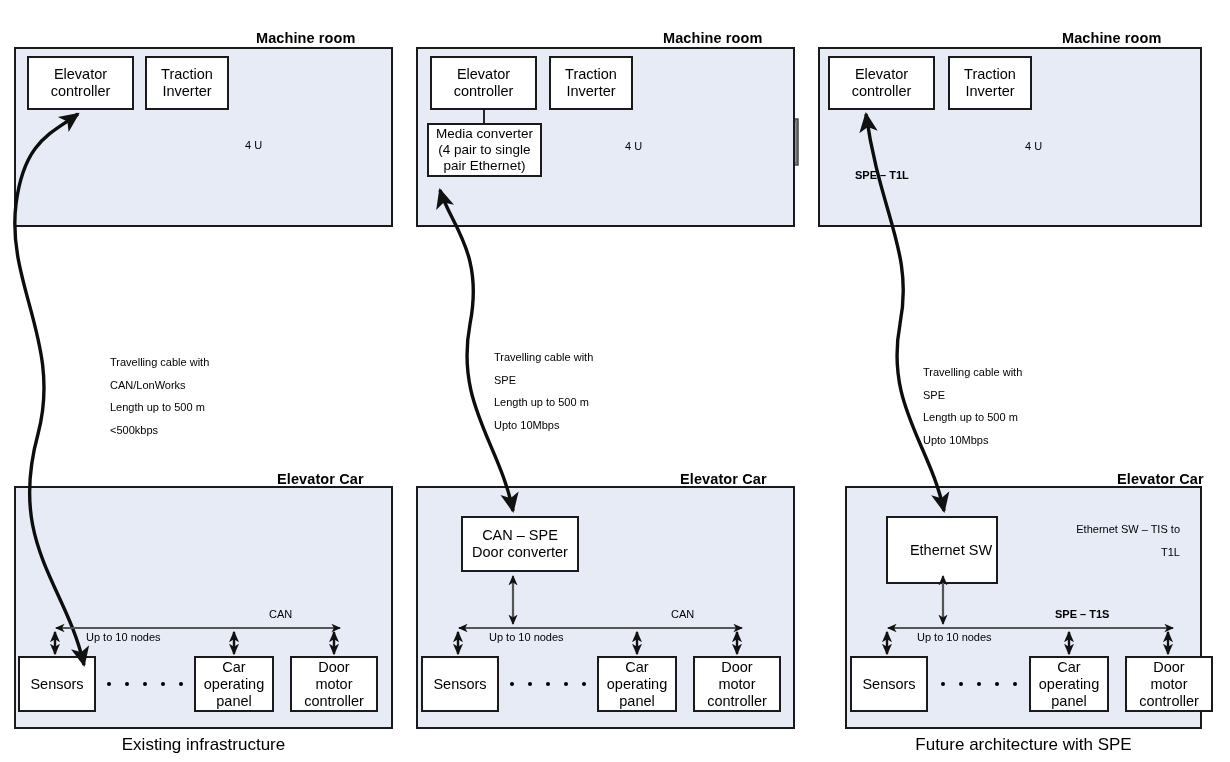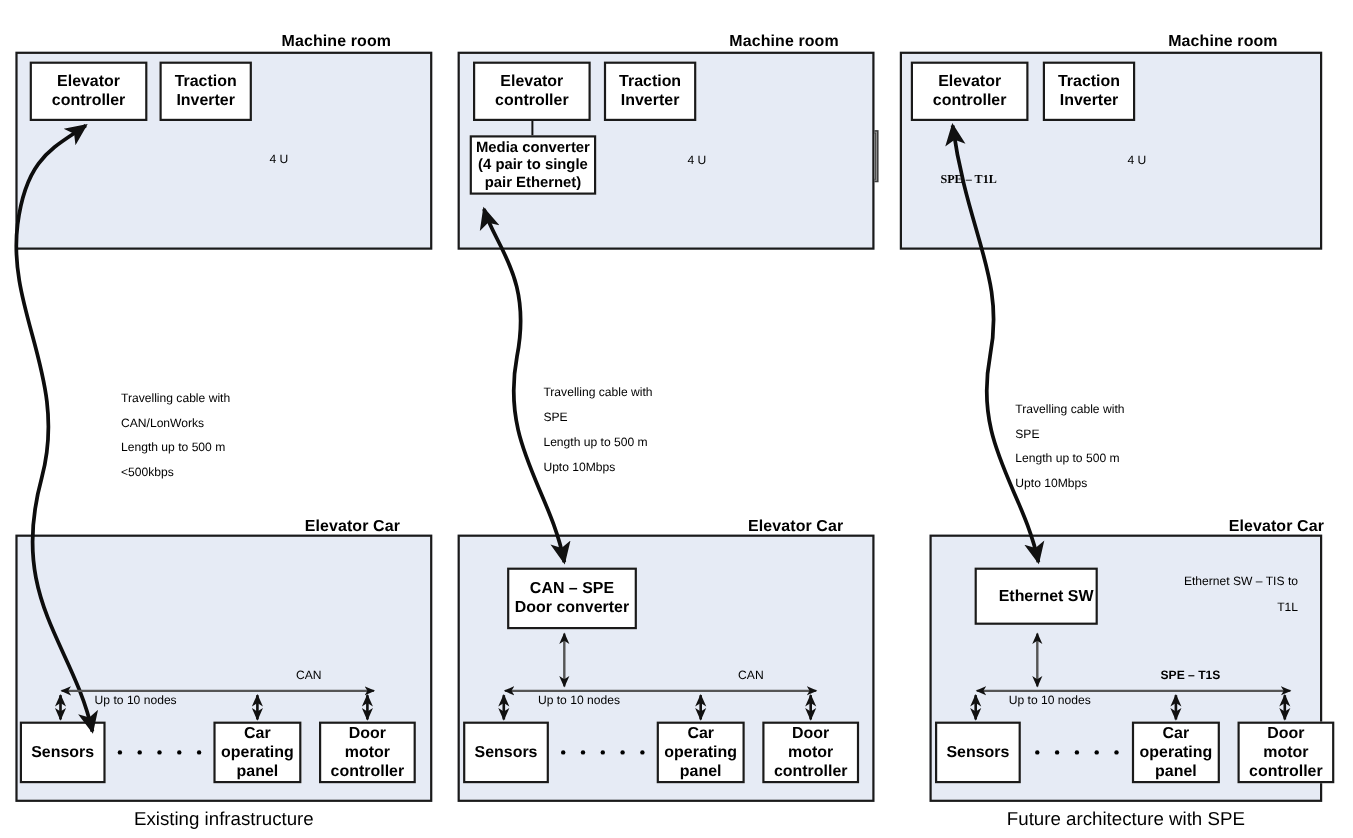--- a/index.html
+++ b/index.html
@@ -86,21 +86,21 @@
     position: absolute;
     left: 0;
     top: 0;
     width: 1230px;
     height: 762px;
     pointer-events: none;
   }
   .ovl.behind { z-index: 1; }
   .ovl.front  { z-index: 5; }
   .panel { z-index: 2; }
-  .box   { z-index: 3; font-weight: bold; }
+  .box   { z-index: 3; }
   .txt, .caption, .watermark { z-index: 4; }
 
   
   .dots {
     position: absolute;
     display: flex;
     gap: 14px;
     align-items: center;
     z-index: 4;
   }
@@ -328,32 +328,32 @@
 motor
 controller</div>
 
   <div class="panel-title" style="left:1062px; top:6px;">Machine room</div>
   <div class="panel" style="left:818px; top:23px; width:384px; height:180px;"></div>
 
   <div class="box" style="left:828px; top:32px; width:107px; height:54px;">Elevator
 controller</div>
   <div class="box" style="left:948px; top:32px; width:84px; height:54px;">Traction
 Inverter</div>
-  <div class="txt bold" style="left:855px; top:128px;font-family:Liberation Serif, serif;">SPE – T1L</div>
+  <div class="txt bold" style="left:855px; top:140px;">SPE – T1L</div>
   <div class="txt" style="left:1025px; top:111px;">4 U</div>
 
   <div class="txt" style="left:923px; top:337px;">Travelling cable with
 SPE
 Length up to 500 m
 Upto 10Mbps</div>
 
   <div class="panel-title" style="left:1117px; top:447px;">Elevator Car</div>
   <div class="panel" style="left:845px; top:462px; width:357px; height:243px;"></div>
 
-  <div class="box" style="left:886px; top:492px; width:112px; height:52px;padding-left:18px;">Ethernet SW</div>
+  <div class="box" style="left:886px; top:492px; width:112px; height:68px;padding-left:18px;">Ethernet SW</div>
   <div class="txt center" style="left:1010px; top:494px; width:170px;">Ethernet SW – TIS to
 T1L</div>
 
   <div class="txt bold" style="left:1055px; top:579px;">SPE – T1S</div>
   <div class="txt" style="left:917px; top:602px;">Up to 10 nodes</div>
 
   <div class="box" style="left:850px; top:632px; width:78px; height:56px;">Sensors</div>
   <div class="dots" style="left:941px; top:658px;">
     <i></i>
       <i></i>

